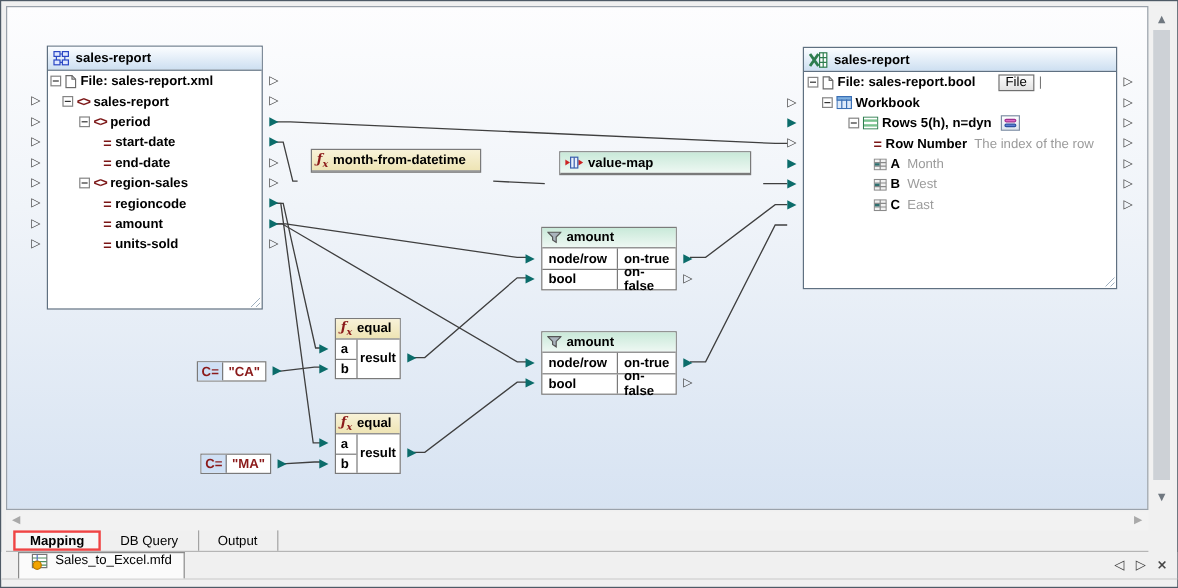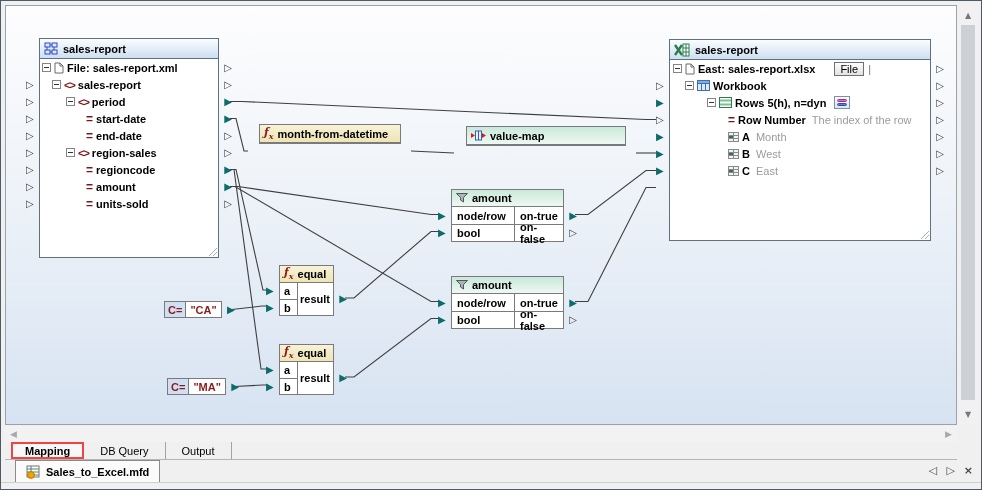--- a/index.html
+++ b/index.html
@@ -66,22 +66,22 @@
 .sarrow{position:absolute;left:0;width:20px;text-align:center;color:#707880;font-size:8px;font-family:"DejaVu Sans",sans-serif;cursor:pointer}
 #hscroll{position:absolute;left:4px;top:425px;width:952px;height:16px;background:#f2f2f2}
 .harrow{position:absolute;top:3px;color:#a9a9a9;font-size:9px;font-family:"DejaVu Sans",sans-serif;cursor:pointer}
 
 #viewtabs{position:absolute;left:4px;top:441px;width:952px;height:18px;background:#f0f0f0;border-bottom:1px solid #b5b5b5;display:flex;align-items:stretch;padding-left:6px}
 .vtab{display:flex;align-items:center;padding:0 16px;cursor:pointer;position:relative}
 .vtab.active{border:2px solid #ef4444;background:#f7f7f7;font-weight:bold;padding:0 12px}
 .vtab:not(.active){border-right:1px solid #a3a3a3}
 
 #filetabs{position:absolute;left:0;top:459px;width:982px;height:23px;background:#f0f0f0;border-bottom:1px solid #cfcfcf}
-.ftab{position:absolute;left:14px;top:0;height:22px;display:flex;align-items:center;gap:5px;padding:0 10px;
-  background:#fbfbfb;border:1px solid #8a8a8a;border-bottom:none;font-weight:bold;cursor:pointer}
+.ftab{position:absolute;left:14px;top:0;height:22px;display:flex;align-items:flex-start;gap:5px;padding:0 10px;
+  background:#fbfbfb;border:1px solid #8a8a8a;border-bottom:none;font-weight:normal;cursor:pointer}
 .navg{position:absolute;top:4px;color:#444;font-size:11px;font-family:"DejaVu Sans",sans-serif;cursor:pointer}
 </style>
 </head>
 <body>
 
 <div id="app">
   <div id="canvas">
 
     <svg id="wires">
       <g fill="none" stroke="#3f3f3f" stroke-width="1.1">
@@ -274,21 +274,21 @@
         </svg>
         <span>sales-report</span>
       </div>
       <div class="comp-body">
         <div class="trow p op" style="padding-left:3px">
           <span class="exp"></span>
           <svg class="mini" width="10" height="12">
               <path d="M1 1 H6 L9 4 V11 H1 Z" fill="#fff" stroke="#6b6b6b"></path>
               <path d="M6 1 V4 H9" fill="none" stroke="#6b6b6b"></path>
             </svg>
-          <span>East: sales-report.xlsx</span>
+          <span>File: sales-report.bool</span>
           <span class="file-btn">File</span>
           <span class="vline">|</span>
         </div>
         <div class="trow p ip op" style="padding-left:15px">
           <span class="exp"></span>
           <svg class="mini" width="13" height="11">
               <rect x="0.5" y="0.5" width="12" height="10" fill="#ddeafa" stroke="#3a6fb5"></rect>
               <rect x="0.5" y="0.5" width="12" height="3" fill="#7fb0e0" stroke="#3a6fb5"></rect>
               <path d="M4.5 3 V10.5 M8.5 3 V10.5" stroke="#3a6fb5"></path>
             </svg>

